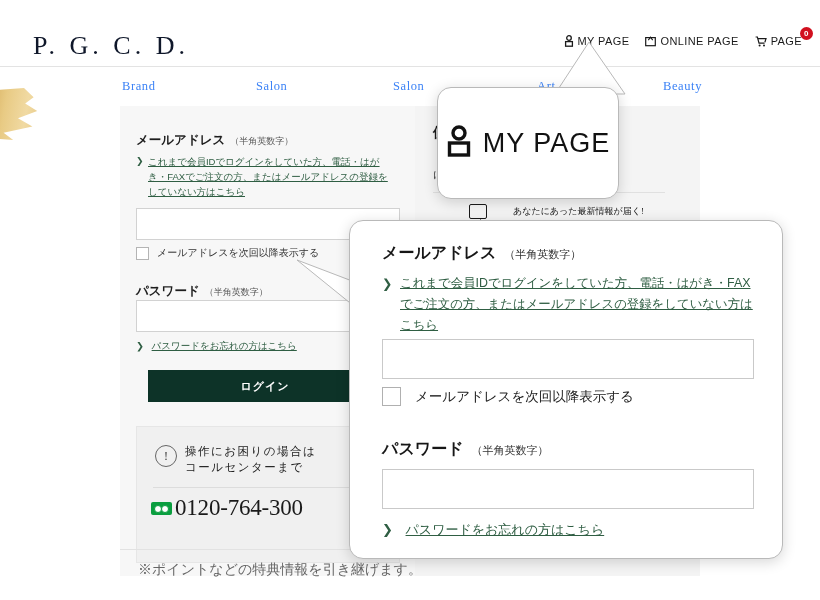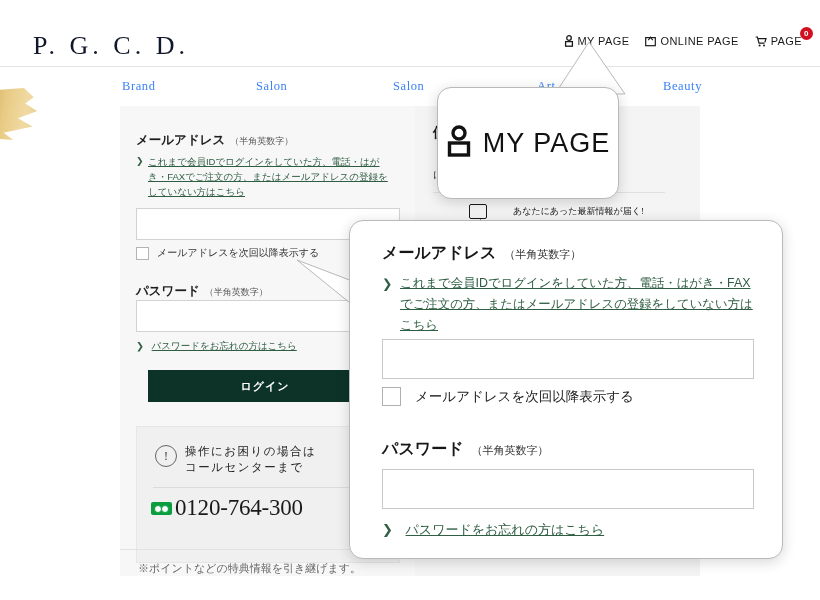--- a/index.html
+++ b/index.html
@@ -140,21 +140,21 @@
   .benefit-rule{position:absolute;left:18px;top:86px;width:232px;border-top:1px solid #e0e0e0;}
   .benefit-row{position:absolute;left:18px;top:98px;display:flex;align-items:center;gap:26px;margin-left:36px;}
   .chat-ico{width:16px;height:13px;border:1.4px solid #1a1a1a;border-radius:2px;position:relative;flex:none;}
   .chat-ico::after{
     content:"";position:absolute;right:1px;bottom:-6px;width:0;height:0;
     border-left:5px solid #1a1a1a;border-top:5px solid transparent;
   }
   .benefit-row-txt{font-family:"Liberation Serif","DejaVu Serif",serif;font-size:9px;color:#1a1a1a;white-space:nowrap;}
 
   .footnote{
-    position:absolute;left:18px;top:455px;font-size:11px;color:#666;white-space:nowrap;
+    position:absolute;left:18px;top:455px;font-size:14px;color:#666;white-space:nowrap;
     font-family:"Liberation Serif","DejaVu Serif",serif;
   }
   .foot-rule{position:absolute;left:0;top:443px;width:580px;border-top:1px solid #e2e2e2;}
 
   
   .callout{
     position:absolute;background:#fff;border:1px solid #b9b9b9;border-radius:14px;
     box-shadow:0 3px 14px rgba(0,0,0,.16);
   }
   .callout-tail{position:absolute;}

